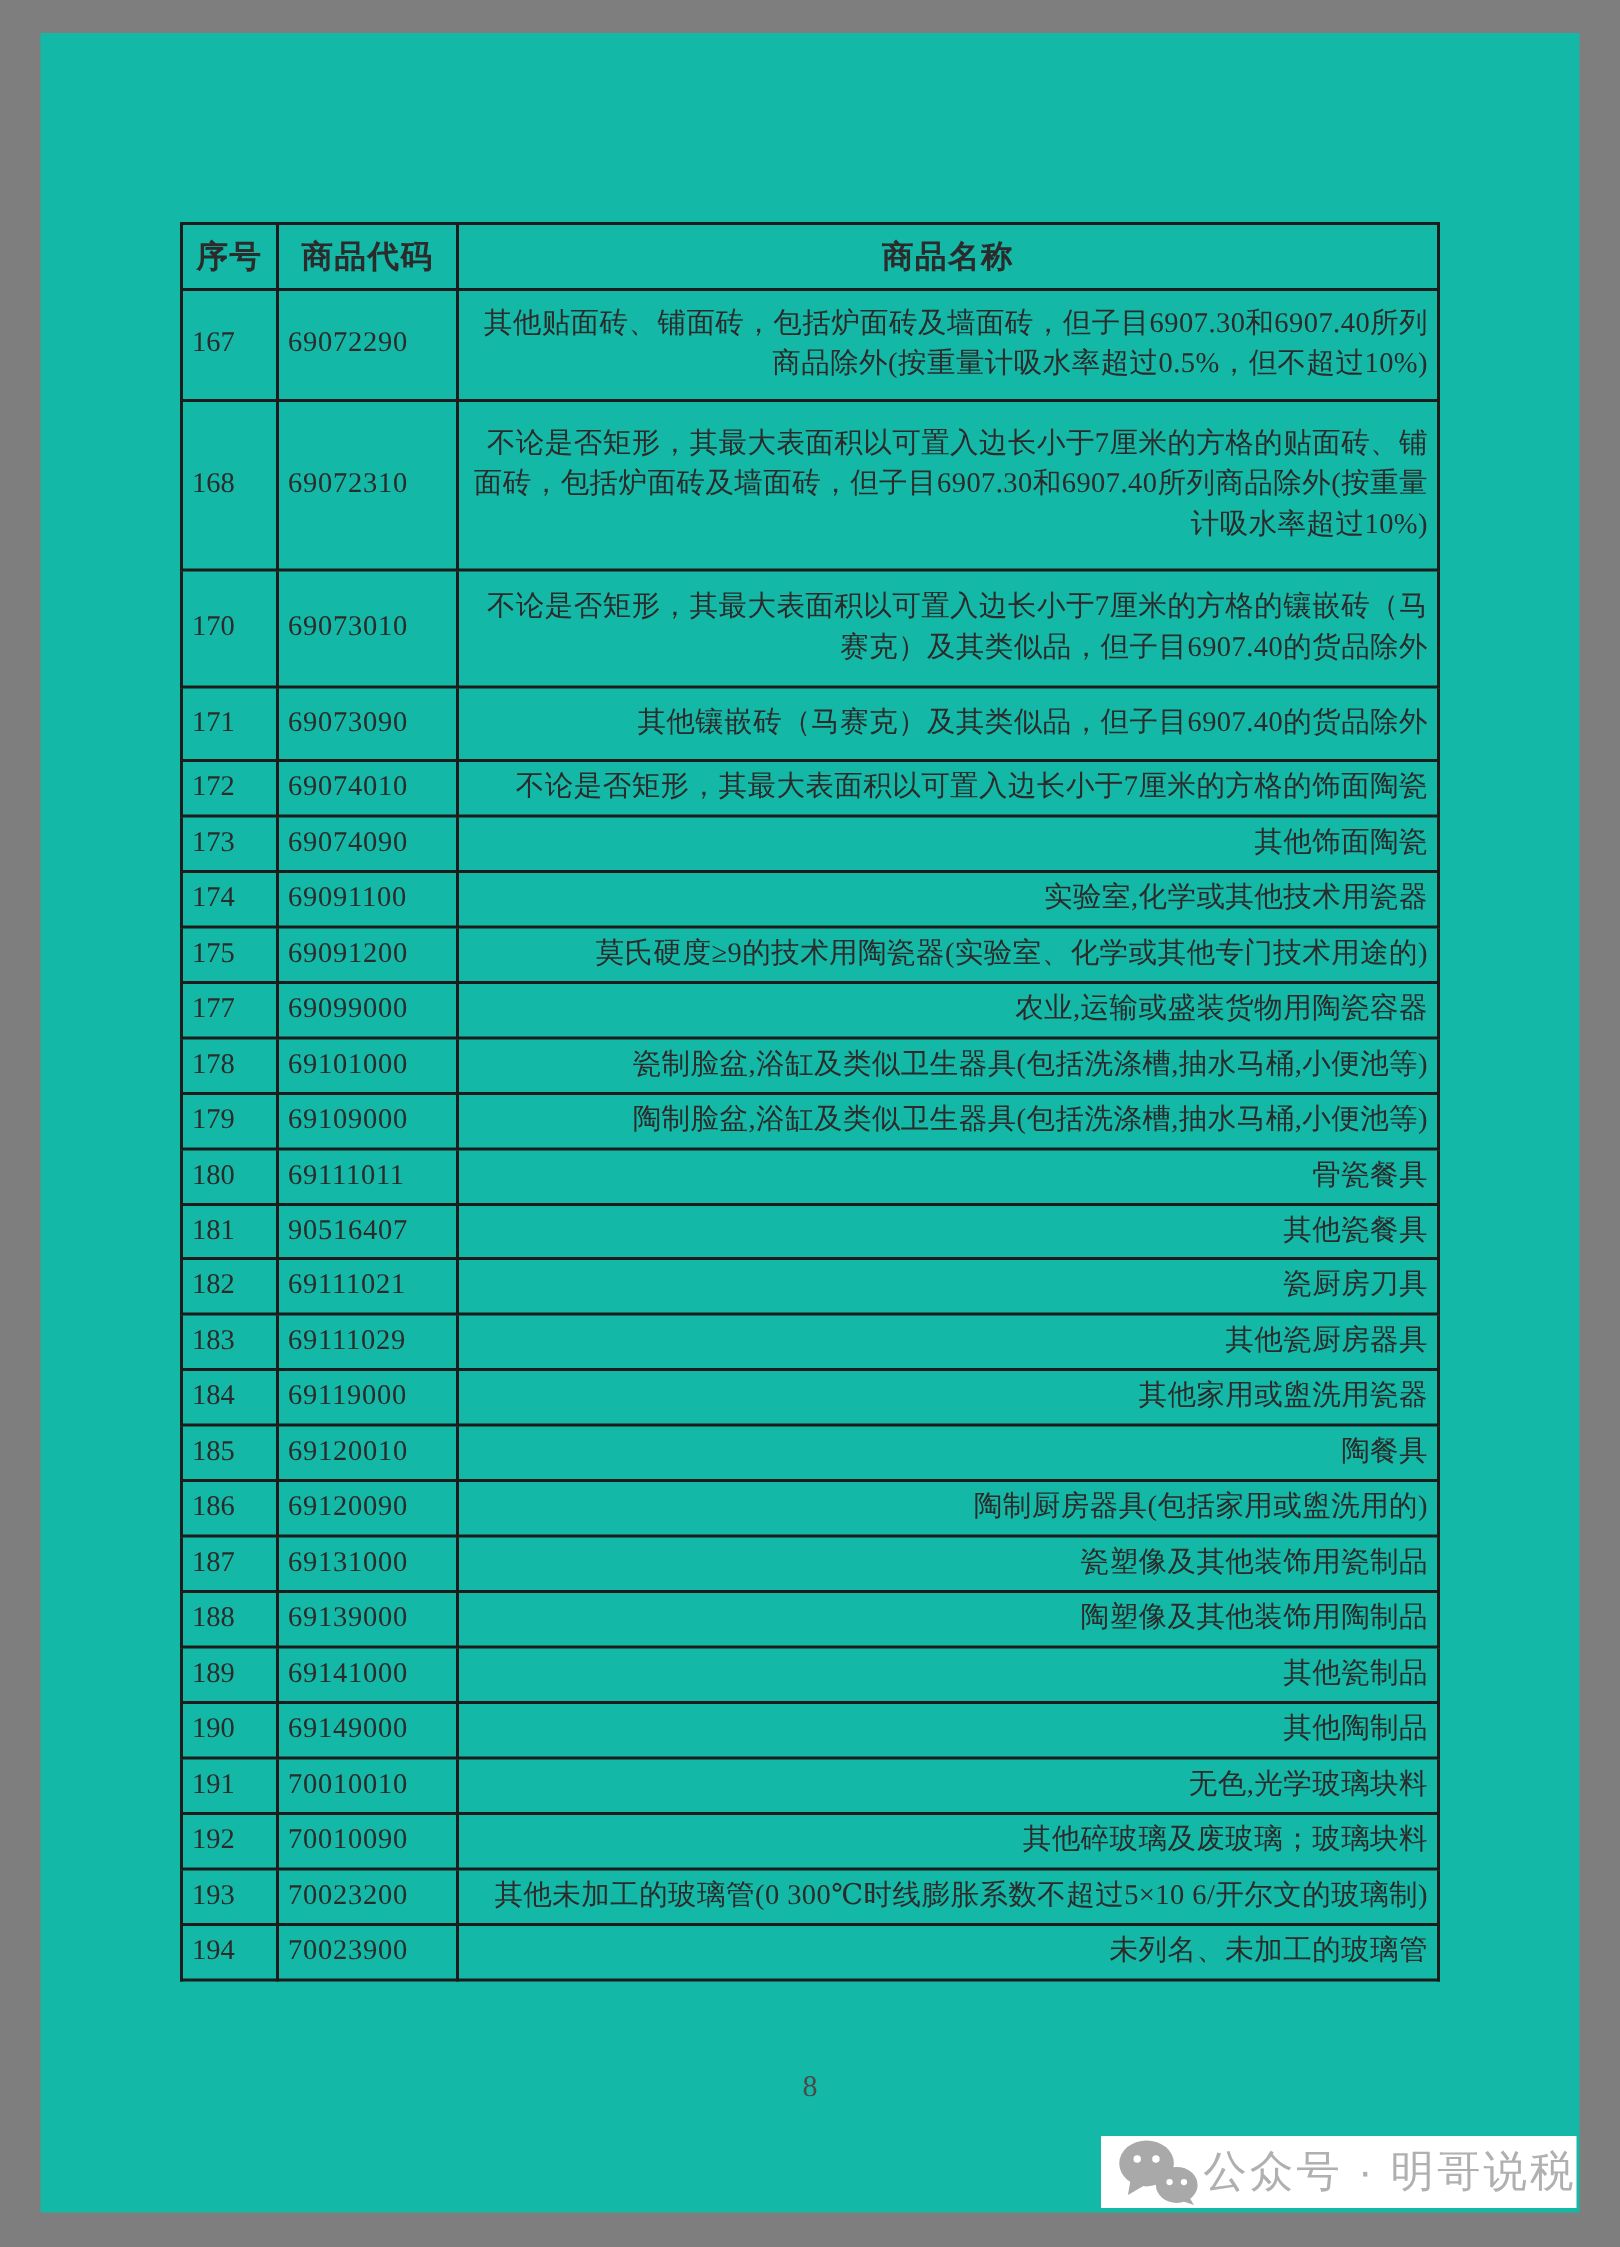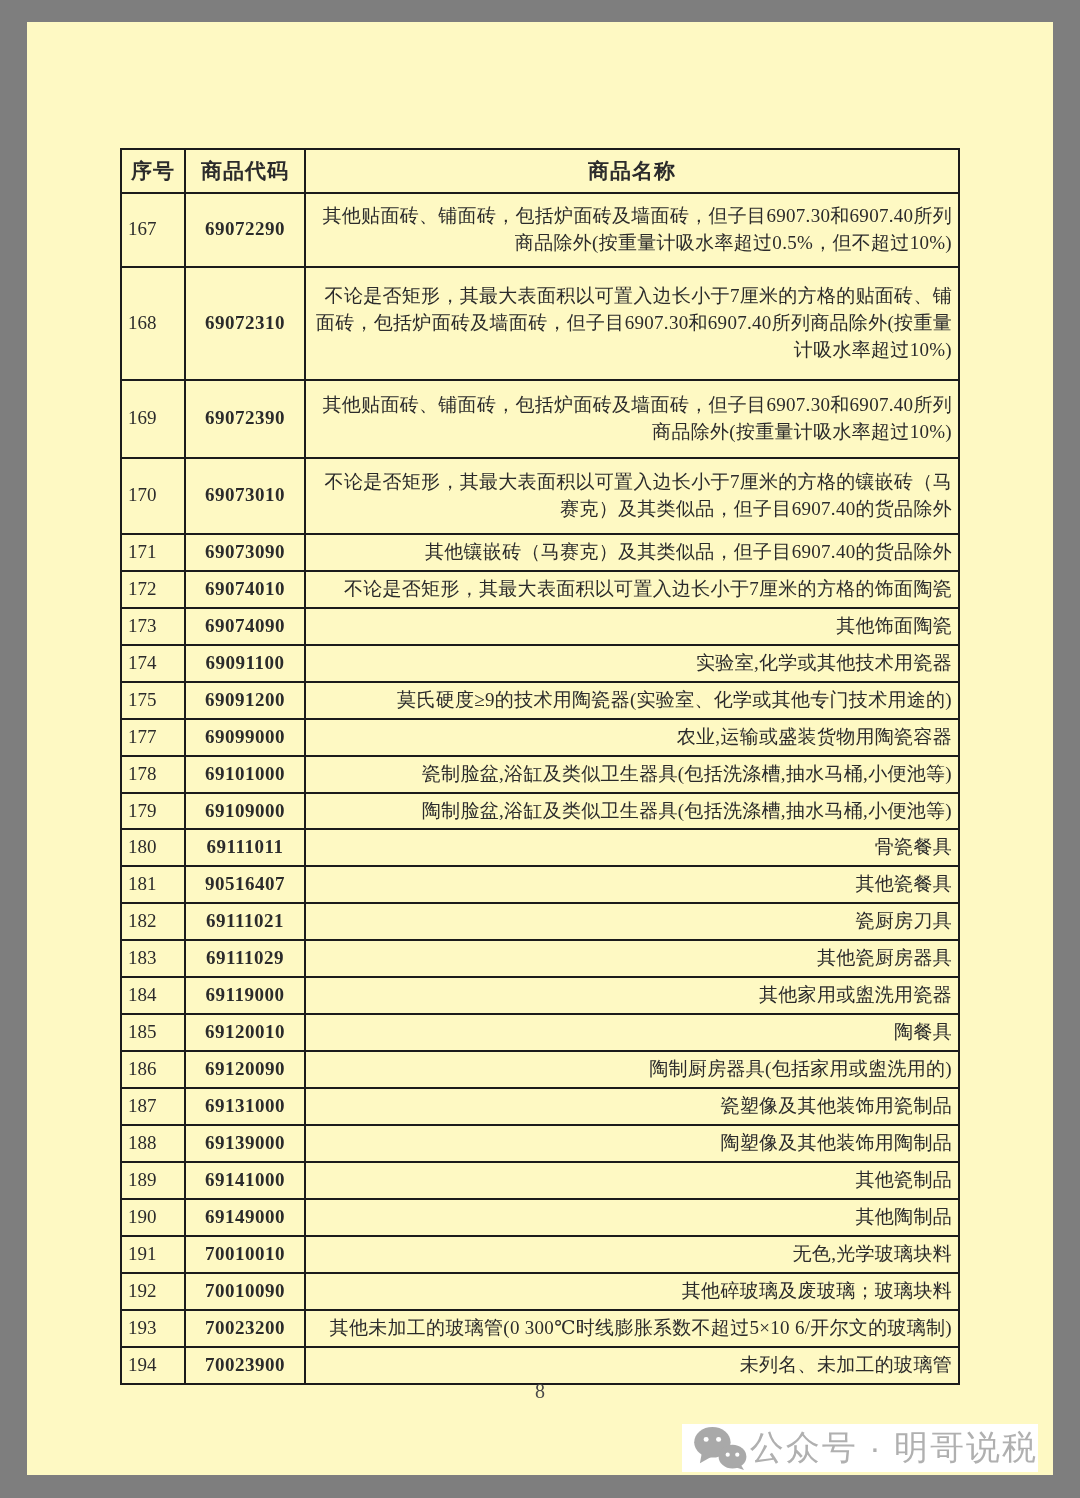--- a/index.html
+++ b/index.html
@@ -6,21 +6,21 @@
   body{
     width:1080px;height:1498px;
     background:#7e7e7e;
     font-family:"Liberation Serif","DejaVu Serif",serif;
     position:relative;
     overflow:hidden;
   }
   .paper{
     position:absolute;left:27px;top:22px;
     width:1026px;height:1453px;
-    background:#fef9c3;
+    background:#14b8a6;
   }
   table.commodity{
     position:absolute;left:93px;top:126px;
     width:838px;
     border-collapse:collapse;
     table-layout:fixed;
     color:#2b2b2b;
   }
   table.commodity col.c1{width:64px;}
   table.commodity col.c2{width:120px;}
@@ -33,40 +33,40 @@
     letter-spacing:1px;
   }
   table.commodity td{
     border:2px solid #1c1c1c;
     font-size:19px;
     line-height:1.42;
     vertical-align:middle;
     padding:4px 6px;
   }
   td.c-no{text-align:left;font-size:18px;padding:4px 2px;}
-  td.c-code{text-align:center;font-size:18px;padding-left:8px;letter-spacing:0.5px;font-weight:bold;}
+  td.c-code{text-align:left;font-size:18px;padding-left:8px;letter-spacing:0.5px;}
   td.c-name{text-align:right;padding-left:9px;padding-right:8px;letter-spacing:0.3px;}
   
   tbody tr:nth-child(1) td{padding-top:9px;padding-bottom:9px;}
   tbody tr:nth-child(2) td{padding-top:15px;padding-bottom:15px;}
   tbody tr:nth-child(3) td{padding-top:11px;padding-bottom:11px;}
   tbody tr:nth-child(4) td{padding-top:10px;padding-bottom:10px;}
   .pagenum{
     position:absolute;left:0;top:1358px;width:100%;
     text-align:center;
     font-size:20px;color:#4a4a4a;
   }
   .watermark{
-    position:absolute;right:15px;bottom:3px;
+    position:absolute;right:2px;bottom:3px;
     height:48px;
     display:flex;align-items:center;
     padding-left:10px;
     background:#ffffff;
     color:#b0b0b0;
-    font-size:34px;
+    font-size:29px;
     letter-spacing:2px;
     white-space:nowrap;
     font-family:"Liberation Sans","DejaVu Sans",sans-serif;
   }
   .wm-icon{display:inline-block;width:58px;height:46px;}
 </style>
 </head>
 <body>
 
 <div class="paper">
@@ -87,25 +87,20 @@
     <tbody id="table-body">
         <tr>
           <td class="c-no">167</td>
           <td class="c-code">69072290</td>
           <td class="c-name">其他贴面砖、铺面砖，包括炉面砖及墙面砖，但子目6907.30和6907.40所列商品除外(按重量计吸水率超过0.5%，但不超过10%)</td>
         </tr>
         <tr>
           <td class="c-no">168</td>
           <td class="c-code">69072310</td>
           <td class="c-name">不论是否矩形，其最大表面积以可置入边长小于7厘米的方格的贴面砖、铺面砖，包括炉面砖及墙面砖，但子目6907.30和6907.40所列商品除外(按重量计吸水率超过10%)</td>
-        </tr>
-        <tr>
-          <td class="c-no">169</td>
-          <td class="c-code">69072390</td>
-          <td class="c-name">其他贴面砖、铺面砖，包括炉面砖及墙面砖，但子目6907.30和6907.40所列商品除外(按重量计吸水率超过10%)</td>
         </tr>
         <tr>
           <td class="c-no">170</td>
           <td class="c-code">69073010</td>
           <td class="c-name">不论是否矩形，其最大表面积以可置入边长小于7厘米的方格的镶嵌砖（马赛克）及其类似品，但子目6907.40的货品除外</td>
         </tr>
         <tr>
           <td class="c-no">171</td>
           <td class="c-code">69073090</td>
           <td class="c-name">其他镶嵌砖（马赛克）及其类似品，但子目6907.40的货品除外</td>

